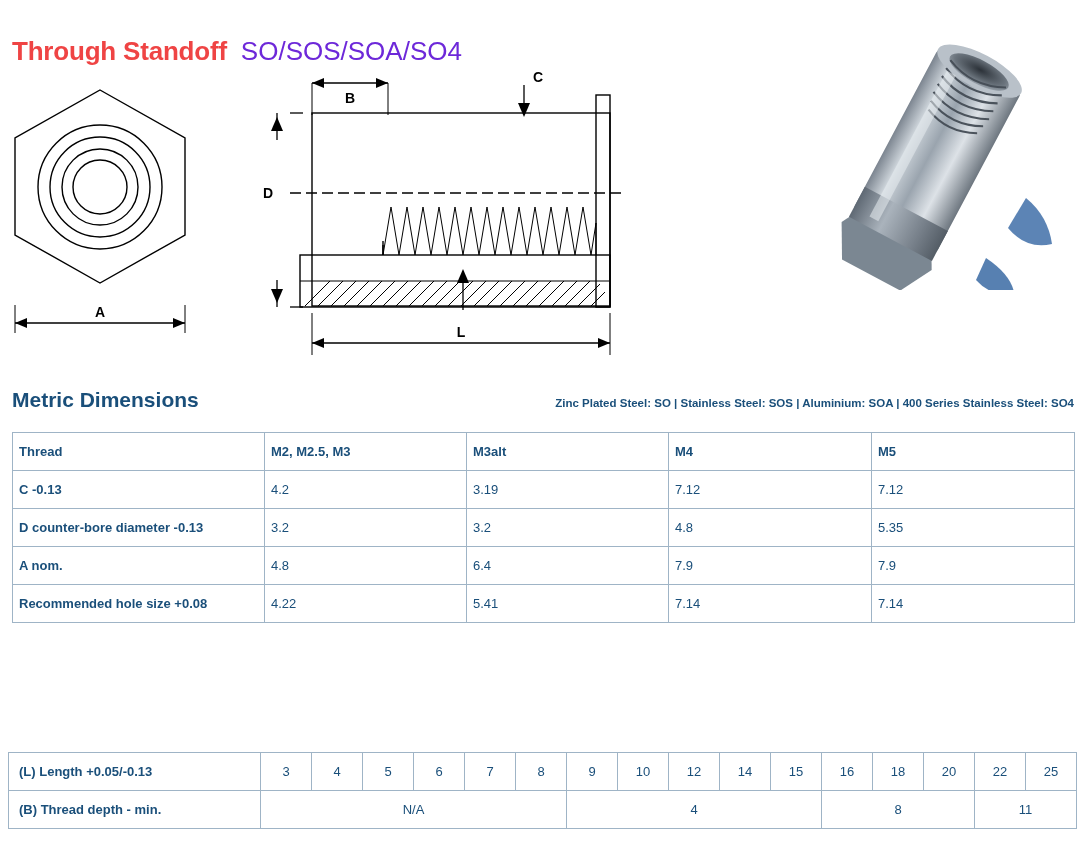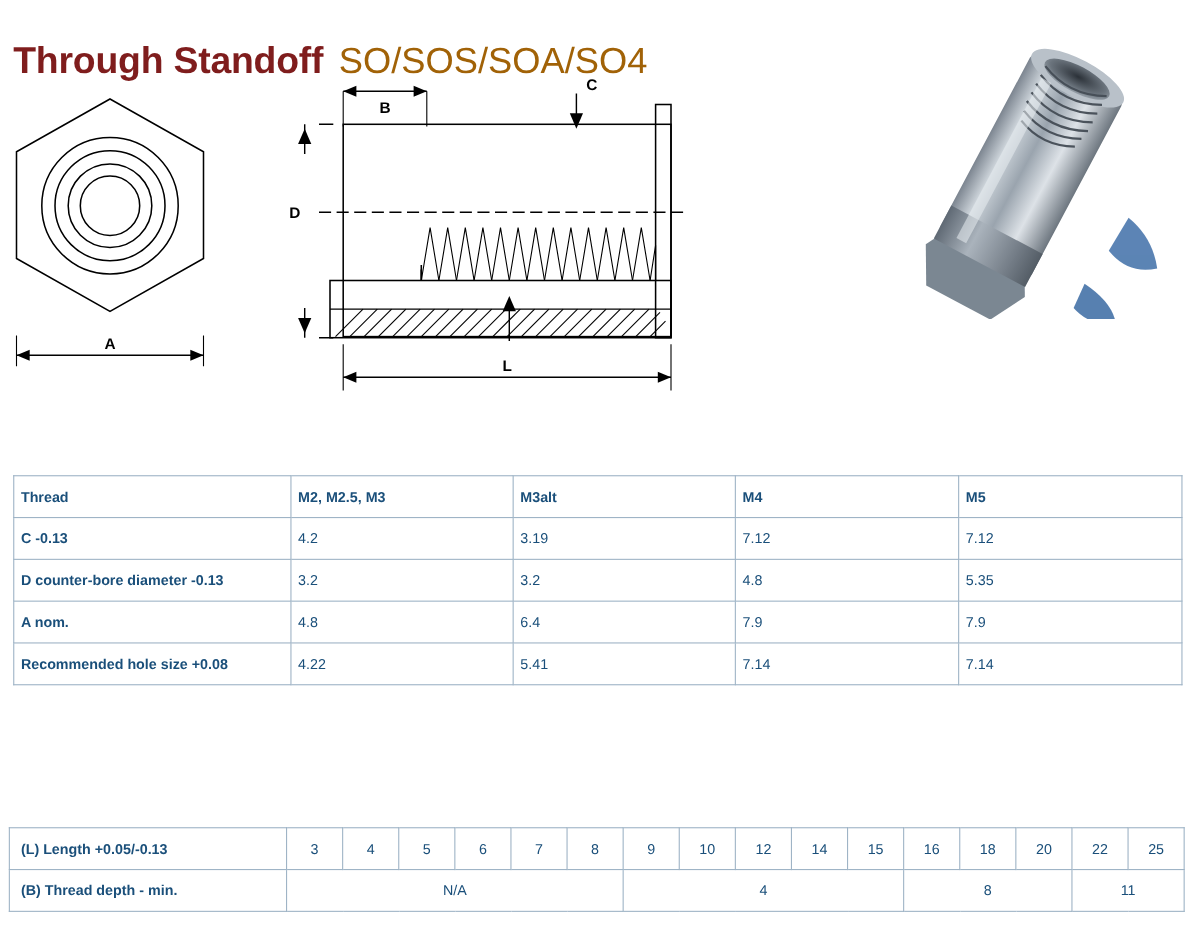--- a/index.html
+++ b/index.html
@@ -25,30 +25,30 @@
   
   .title-row {
     position: absolute;
     left: 12px;
     top: 8px;
     display: flex;
     align-items: baseline;
     gap: 14px;
   }
   .title-main {
-    font-size: 34px;
-    font-weight: bold;
-    color: #7f1d1d;
+    font-size: 26px;
+    font-weight: bold;
+    color: #ef4444;
     letter-spacing: -0.2px;
     margin-top: 28px;
   }
   .title-sub {
-    font-size: 33px;
+    font-size: 26px;
     font-weight: normal;
-    color: #a16207;
+    color: #6d28d9;
   }
 
   
   .drawings {
     position: absolute;
     left: 0;
     top: 55px;
     width: 1086px;
     height: 320px;
   }
@@ -312,20 +312,24 @@
         <rect x="116" y="55" width="10" height="165" fill="#e7ecf0" opacity="0.55"></rect>
       </g>
 
       <g opacity="0.85">
         <path d="M236 178 q22 18 26 46 -26 6 -44 -16z" fill="#3f6fa8"></path>
         <path d="M196 238 q24 16 28 34 -22 6 -38 -12z" fill="#3a6aa3"></path>
       </g>
     </svg>
   </div>
 
+  <div class="metric-head">
+    <div class="metric-title">Metric Dimensions</div>
+    <div class="metric-note">Zinc Plated Steel: SO | Stainless Steel: SOS | Aluminium: SOA | 400 Series Stainless Steel: SO4</div>
+  </div>
 
   <table class="main-table">
     <colgroup>
       <col style="width:252px">
       <col style="width:202px">
       <col style="width:202px">
       <col style="width:203px">
       <col style="width:203px">
     </colgroup>
     <thead>

